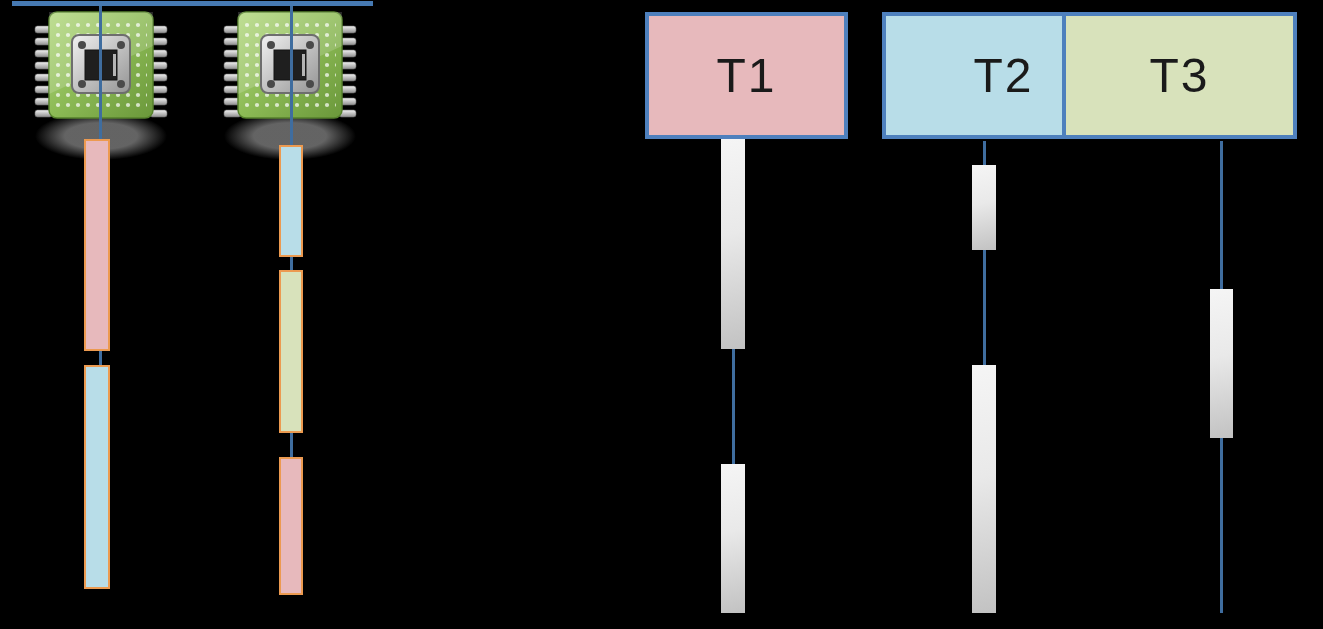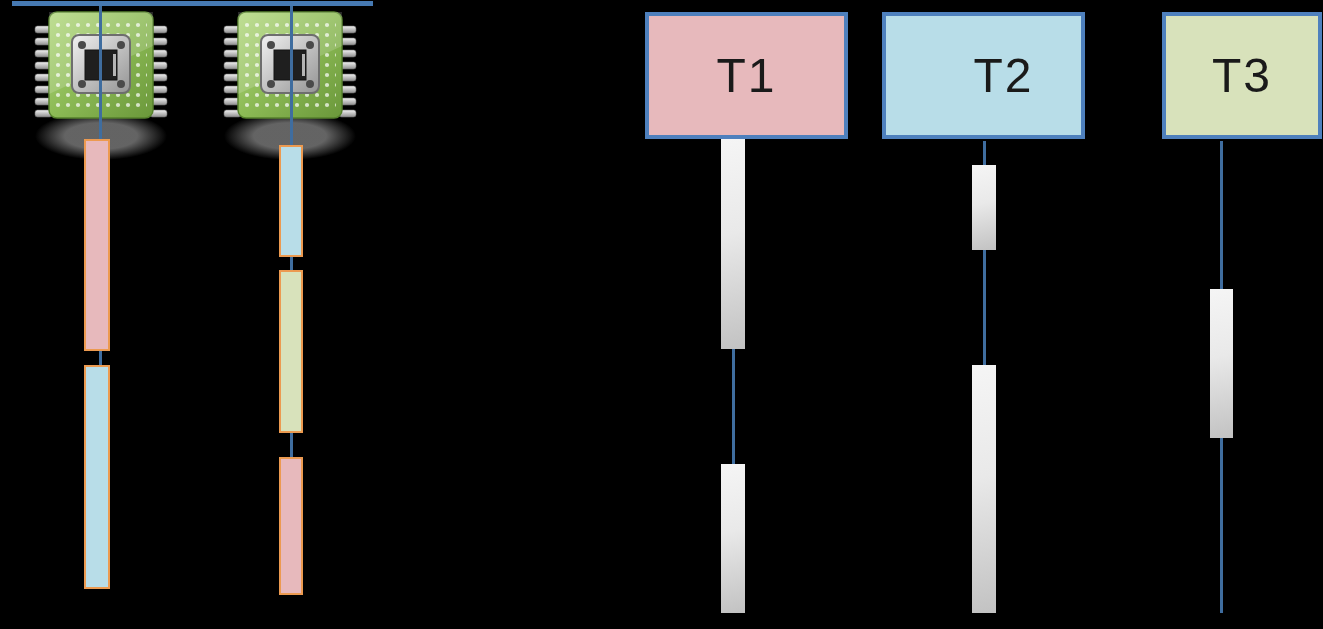--- a/index.html
+++ b/index.html
@@ -132,21 +132,21 @@
   <div class="thread-box" id="tbox-1" style="left: 882px; top: 12px; width: 203px; height: 127px; background: rgb(184, 221, 232); border-color: rgb(78, 128, 189);">
     <span class="thread-label" style="color: rgb(26, 26, 26); margin-left: 40px;">T2</span>
   </div>
   <div id="tseg-1">
       <div class="seg" style="left: 982.5px; top: 141px; width: 3px; height: 24px; background: rgb(63, 109, 159);"></div>
       <div class="seg" style="left: 972px; top: 165px; width: 24px; height: 85px; background: linear-gradient(168deg, rgb(245, 245, 245) 0%, rgb(233, 233, 233) 45%, rgb(194, 194, 194) 100%);"></div>
       <div class="seg" style="left: 982.5px; top: 250px; width: 3px; height: 115px; background: rgb(63, 109, 159);"></div>
       <div class="seg" style="left: 972px; top: 365px; width: 24px; height: 248px; background: linear-gradient(168deg, rgb(245, 245, 245) 0%, rgb(233, 233, 233) 45%, rgb(194, 194, 194) 100%);"></div>
     </div>
 
-  <div class="thread-box" id="tbox-2" style="left: 1162px; top: 12px; width: 160px; height: 127px; background: rgb(216, 226, 187); border-color: rgb(78, 128, 189);">
+  <div class="thread-box" id="tbox-2" style="left: 1062px; top: 12px; width: 235px; height: 127px; background: rgb(216, 226, 187); border-color: rgb(78, 128, 189);">
     <span class="thread-label" style="color: rgb(26, 26, 26);">T3</span>
   </div>
   <div id="tseg-2">
       <div class="seg" style="left: 1219.5px; top: 141px; width: 3px; height: 148px; background: rgb(63, 109, 159);"></div>
       <div class="seg" style="left: 1210px; top: 289px; width: 23px; height: 149px; background: linear-gradient(168deg, rgb(245, 245, 245) 0%, rgb(233, 233, 233) 45%, rgb(194, 194, 194) 100%);"></div>
       <div class="seg" style="left: 1219.5px; top: 438px; width: 3px; height: 175px; background: rgb(63, 109, 159);"></div>
     </div>
 
 </div>
 

